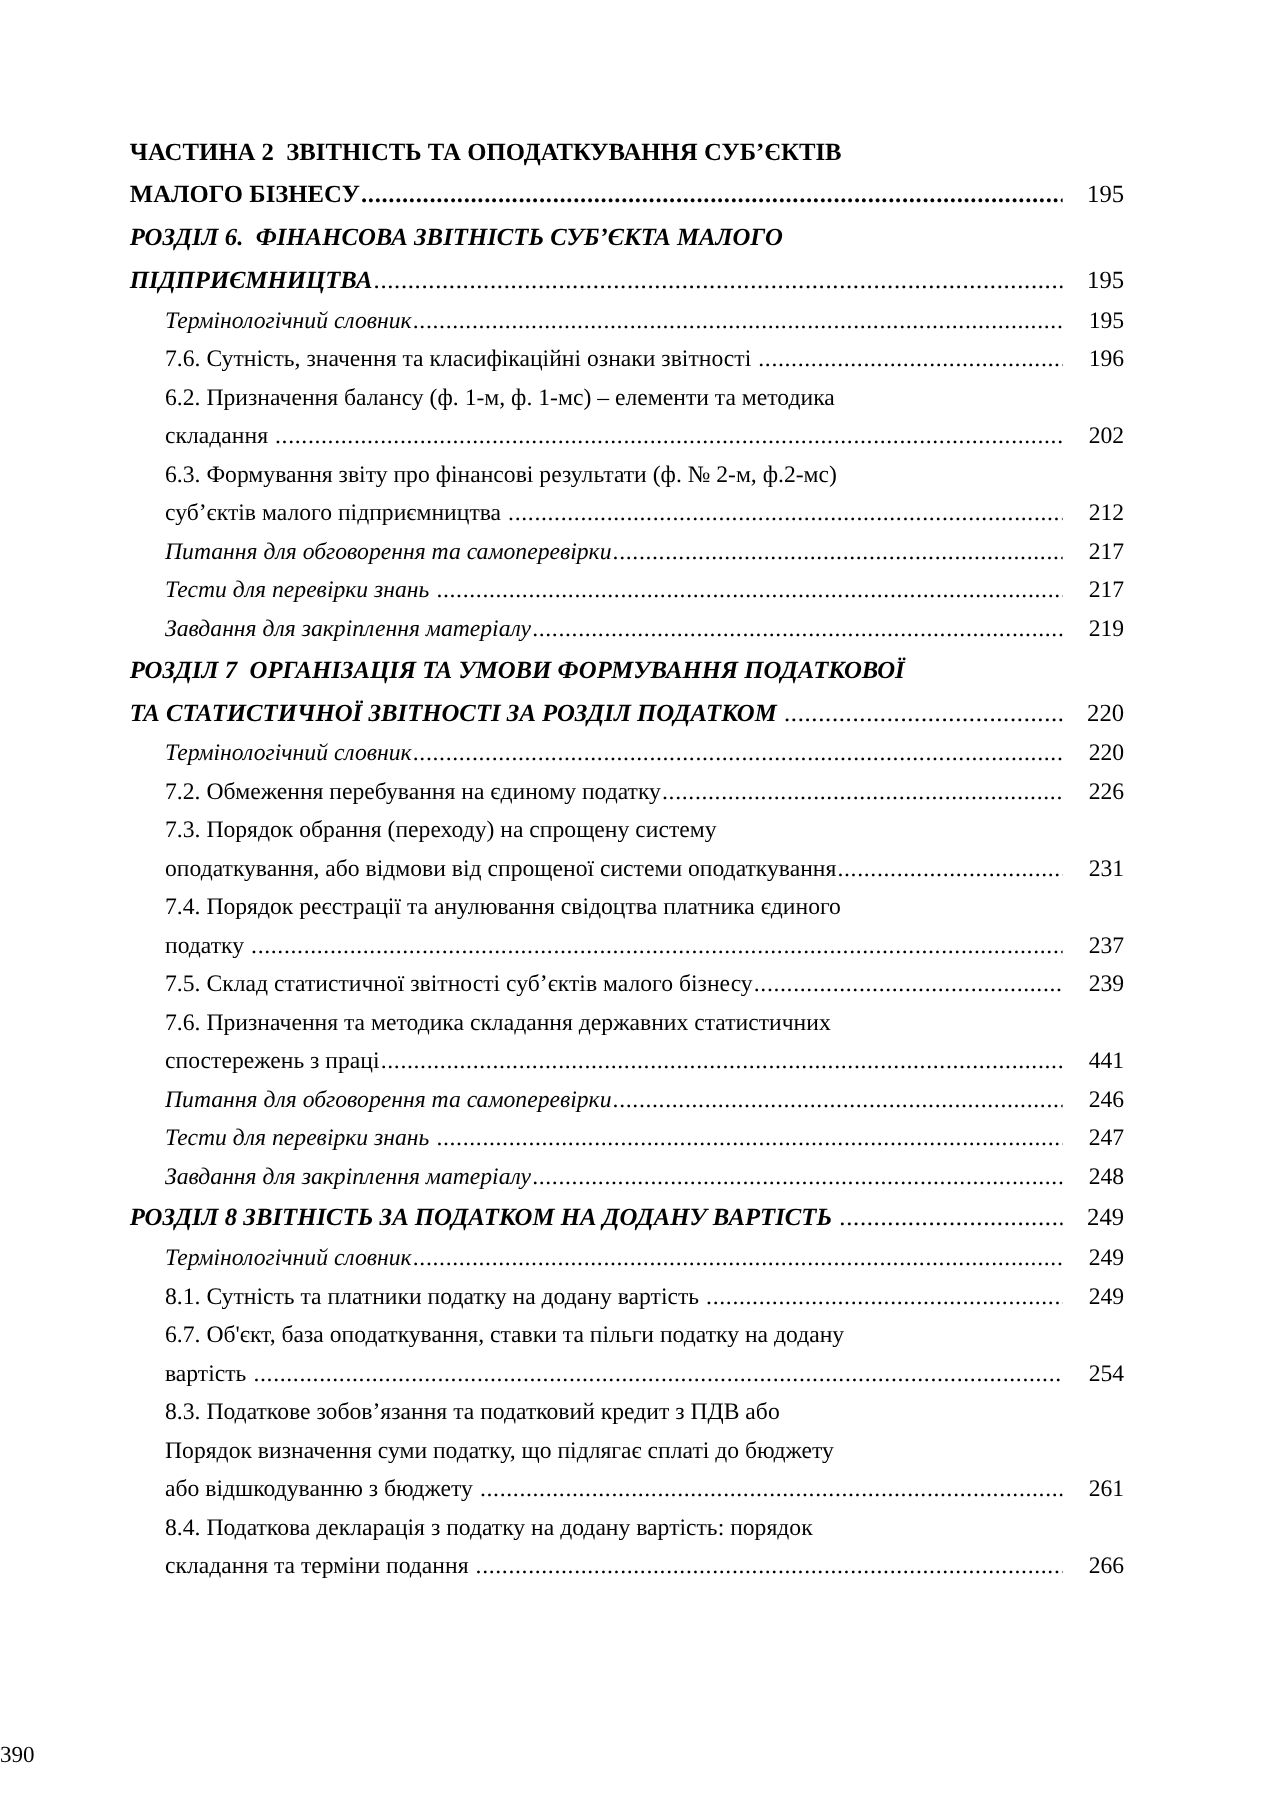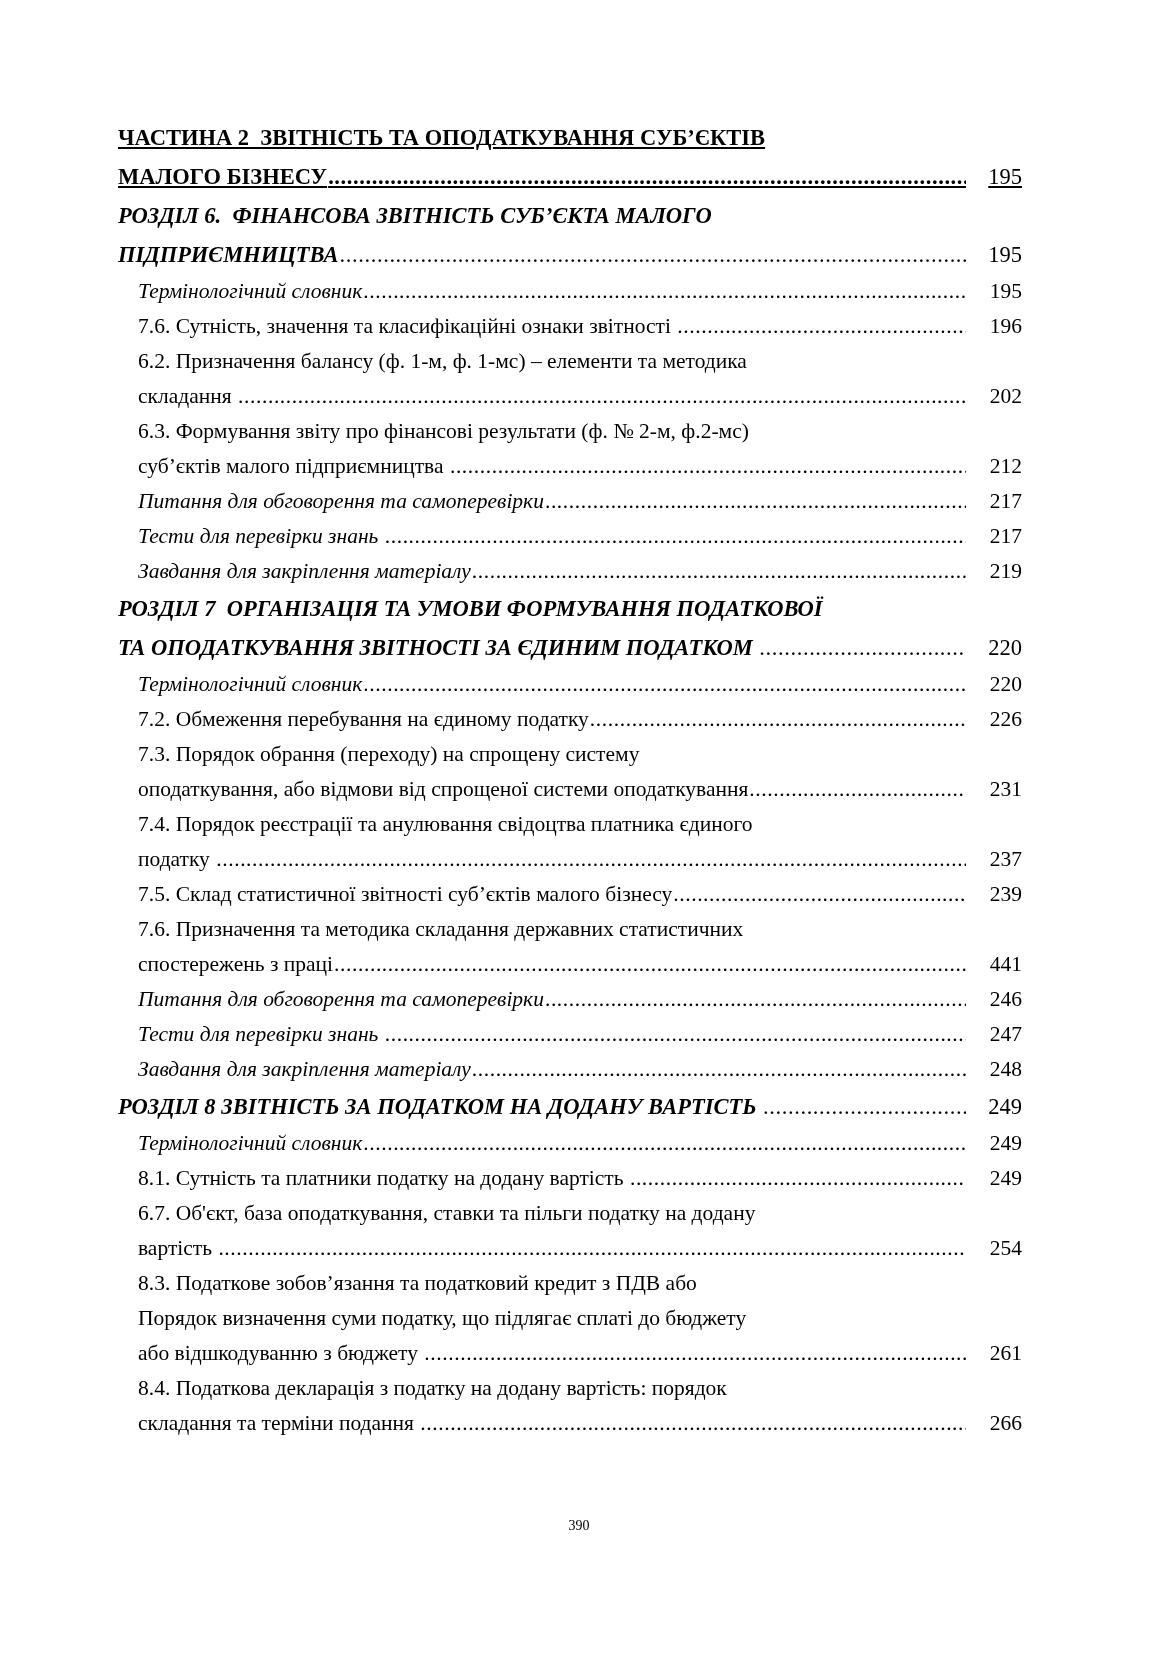--- a/index.html
+++ b/index.html
@@ -74,53 +74,52 @@
     min-width: 52px;
     padding-left: 3px;
   }
 
   
   .lvl-part {
     font-weight: bold;
     font-size: 22.5px;
     margin-left: 0;
   }
-  .lvl-part .line { line-height: 39px; font-size: 22.5px; text-decoration: underline; }
+  .lvl-part .line { line-height: 39px; font-size: 22.5px; }
   .lvl-part .line .leader { font-size: 22.5px; }
 
   .lvl-chapter {
     font-weight: bold;
     font-style: italic;
     font-size: 22.5px;
     margin-left: 0;
   }
   .lvl-chapter .line { line-height: 39px; font-size: 22.5px; }
   .lvl-chapter .line .leader { font-size: 22.5px; font-style: normal; font-weight: normal; }
 
   .lvl-sub {
-    margin-left: 20px;
+    margin-left: 32px;
     font-size: 21.5px;
   }
   .lvl-sub .line { line-height: 35px; }
 
   .lvl-sub.italic { font-style: italic; }
   .lvl-sub.italic .line .leader { font-style: normal; }
   .lvl-sub .pg, .lvl-chapter .pg, .lvl-part .pg {
     font-style: normal;
     font-weight: normal;
   }
   .lvl-part .pg { font-weight: normal; }
 
   .footer {
     position: absolute;
     left: 0;
-    top: 1518px;
+    top: 1583px;
     width: 1158px;
-    text-align: center;
-    font-size: 14px;
+    font-size: 21px;
     font-family: "Liberation Serif", "DejaVu Serif", serif;
   }
 </style>
 </head>
 <body>
 
 <div class="page">
   <div class="toc" id="toc-root">
       <div class="entry lvl-part">
         <div class="line no-leader"><span class="txt">ЧАСТИНА 2  ЗВІТНІСТЬ ТА ОПОДАТКУВАННЯ СУБ’ЄКТІВ</span><span class="leader"></span><span class="pg"></span></div>
@@ -148,21 +147,21 @@
         <div class="line"><span class="txt">Питання для обговорення та самоперевірки</span><span class="leader"></span><span class="pg">217</span></div>
       </div>
       <div class="entry lvl-sub italic">
         <div class="line"><span class="txt">Тести для перевірки знань </span><span class="leader"></span><span class="pg">217</span></div>
       </div>
       <div class="entry lvl-sub italic">
         <div class="line"><span class="txt">Завдання для закріплення матеріалу</span><span class="leader"></span><span class="pg">219</span></div>
       </div>
       <div class="entry lvl-chapter">
         <div class="line no-leader"><span class="txt">РОЗДІЛ 7  ОРГАНІЗАЦІЯ ТА УМОВИ ФОРМУВАННЯ ПОДАТКОВОЇ</span><span class="leader"></span><span class="pg"></span></div>
-        <div class="line"><span class="txt">ТА ОПОДАТКУВАННЯ ЗВІТНОСТІ ЗА ЄДИНИМ ПОДАТКОМ </span><span class="leader"></span><span class="pg">220</span></div>
+        <div class="line"><span class="txt">ТА СТАТИСТИЧНОЇ ЗВІТНОСТІ ЗА РОЗДІЛ ПОДАТКОМ </span><span class="leader"></span><span class="pg">220</span></div>
       </div>
       <div class="entry lvl-sub italic">
         <div class="line"><span class="txt">Термінологічний словник</span><span class="leader"></span><span class="pg">220</span></div>
       </div>
       <div class="entry lvl-sub">
         <div class="line"><span class="txt">7.2. Обмеження перебування на єдиному податку</span><span class="leader"></span><span class="pg">226</span></div>
       </div>
       <div class="entry lvl-sub">
         <div class="line no-leader"><span class="txt">7.3. Порядок обрання (переходу) на спрощену систему</span><span class="leader"></span><span class="pg"></span></div>
         <div class="line"><span class="txt">оподаткування, або відмови від спрощеної системи оподаткування</span><span class="leader"></span><span class="pg">231</span></div>

